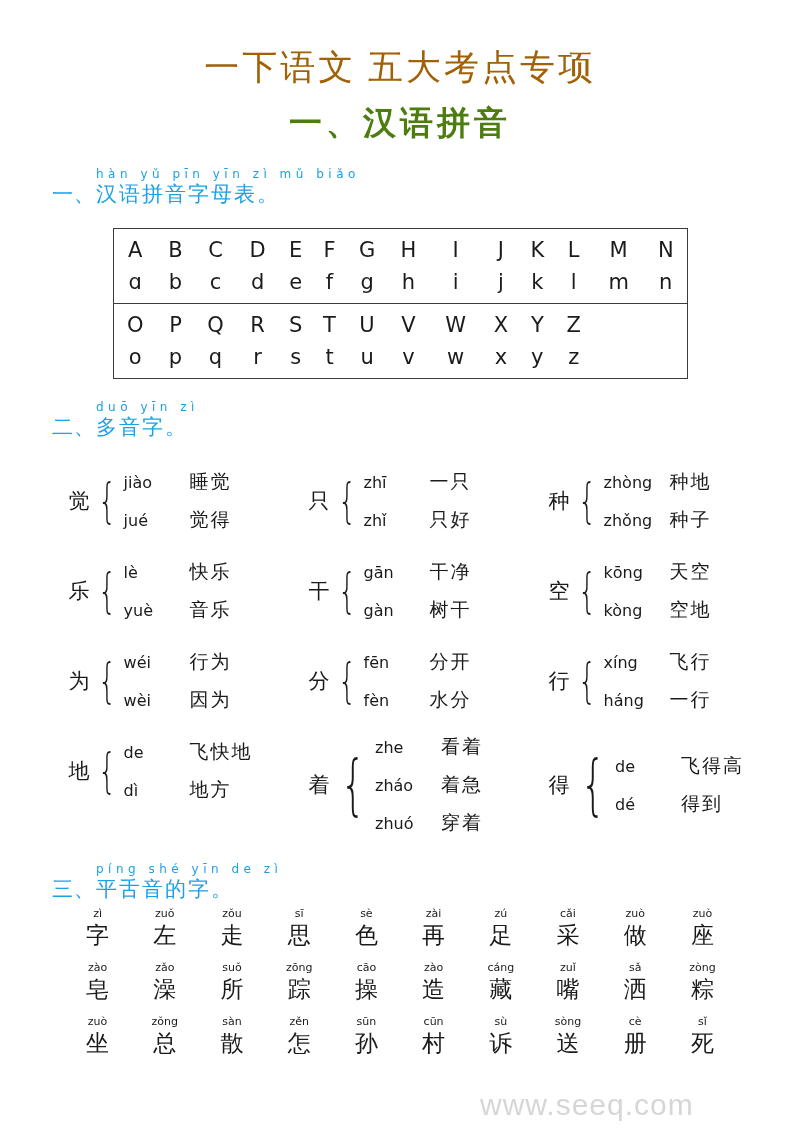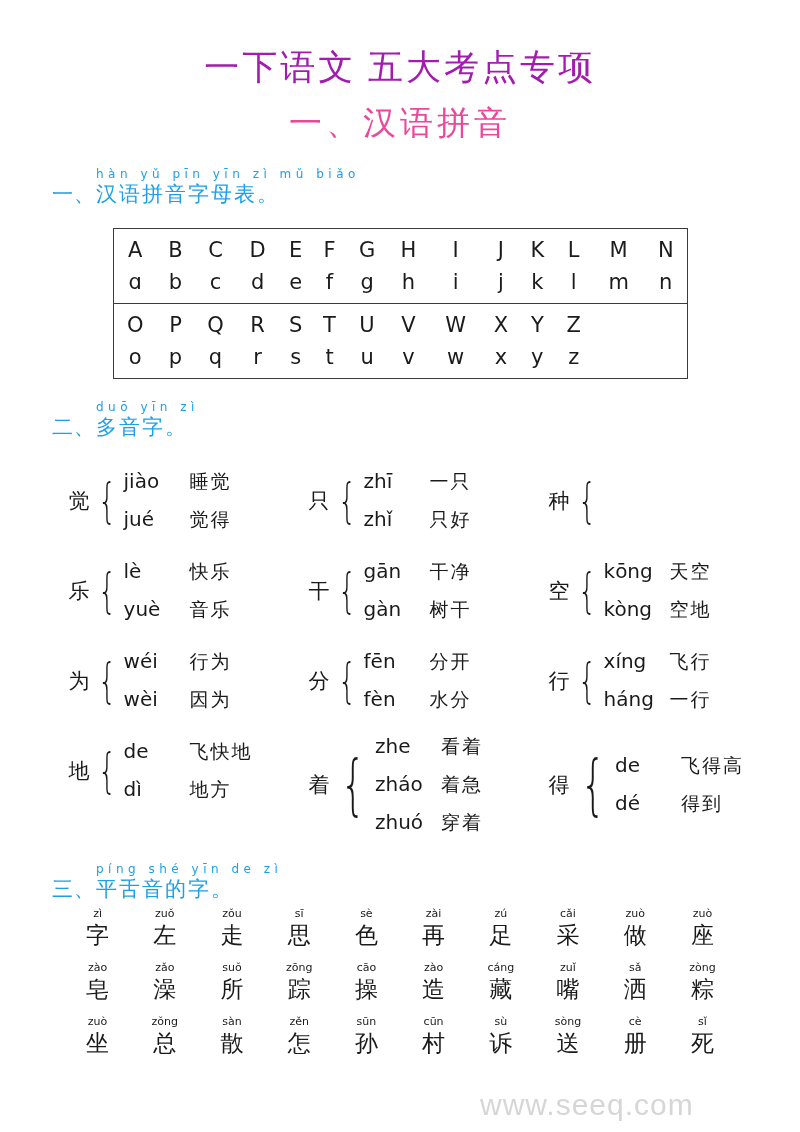--- a/index.html
+++ b/index.html
@@ -19,32 +19,32 @@
     position: relative;
     width: 800px;
     height: 1132px;
     box-sizing: border-box;
     padding: 0 40px;
   }
   .title-main {
     text-align: center;
     font-size: 35px;
     letter-spacing: 3px;
-    color: #a21caf;
+    color: #a16207;
     margin-top: 44px;
     font-family: "Liberation Serif", serif;
     font-weight: 400;
   }
   .title-sub {
     text-align: center;
     font-size: 33px;
     letter-spacing: 4px;
-    color: #ec4899;
+    color: #4d7c0f;
     margin-top: 10px;
-    font-weight: 400;
+    font-weight: 700;
   }
   .section-head {
     margin-top: 34px;
     margin-left: 12px;
     color: #1da0e6;
     font-size: 21px;
     letter-spacing: 1px;
     position: relative;
     height: 30px;
   }
@@ -122,21 +122,21 @@
     flex-direction: column;
     justify-content: center;
     gap: 12px;
   }
   .poly-row {
     display: flex;
     align-items: baseline;
   }
   .pinyin {
     font-family: "DejaVu Sans", sans-serif;
-    font-size: 20px;
+    font-size: 16px;
     width: 66px;
     color: #1a1a1a;
   }
   .word {
     font-size: 19px;
     letter-spacing: 2px;
   }
 
   
   .flat-grid {
@@ -287,20 +287,30 @@
           </div>
           <div class="poly-row">
             <span class="pinyin">zhǐ</span>
             <span class="word">只好</span>
           </div>
         </div>
       </div>
       <div class="poly-cell">
         <div class="poly-char">种</div>
         <div class="brace">{</div>
+        <div class="poly-rows">
+          <div class="poly-row">
+            <span class="pinyin">zhòng</span>
+            <span class="word">种地</span>
+          </div>
+          <div class="poly-row">
+            <span class="pinyin">zhǒng</span>
+            <span class="word">种子</span>
+          </div>
+        </div>
       </div>
       <div class="poly-cell">
         <div class="poly-char">乐</div>
         <div class="brace">{</div>
         <div class="poly-rows">
           <div class="poly-row">
             <span class="pinyin">lè</span>
             <span class="word">快乐</span>
           </div>
           <div class="poly-row">

